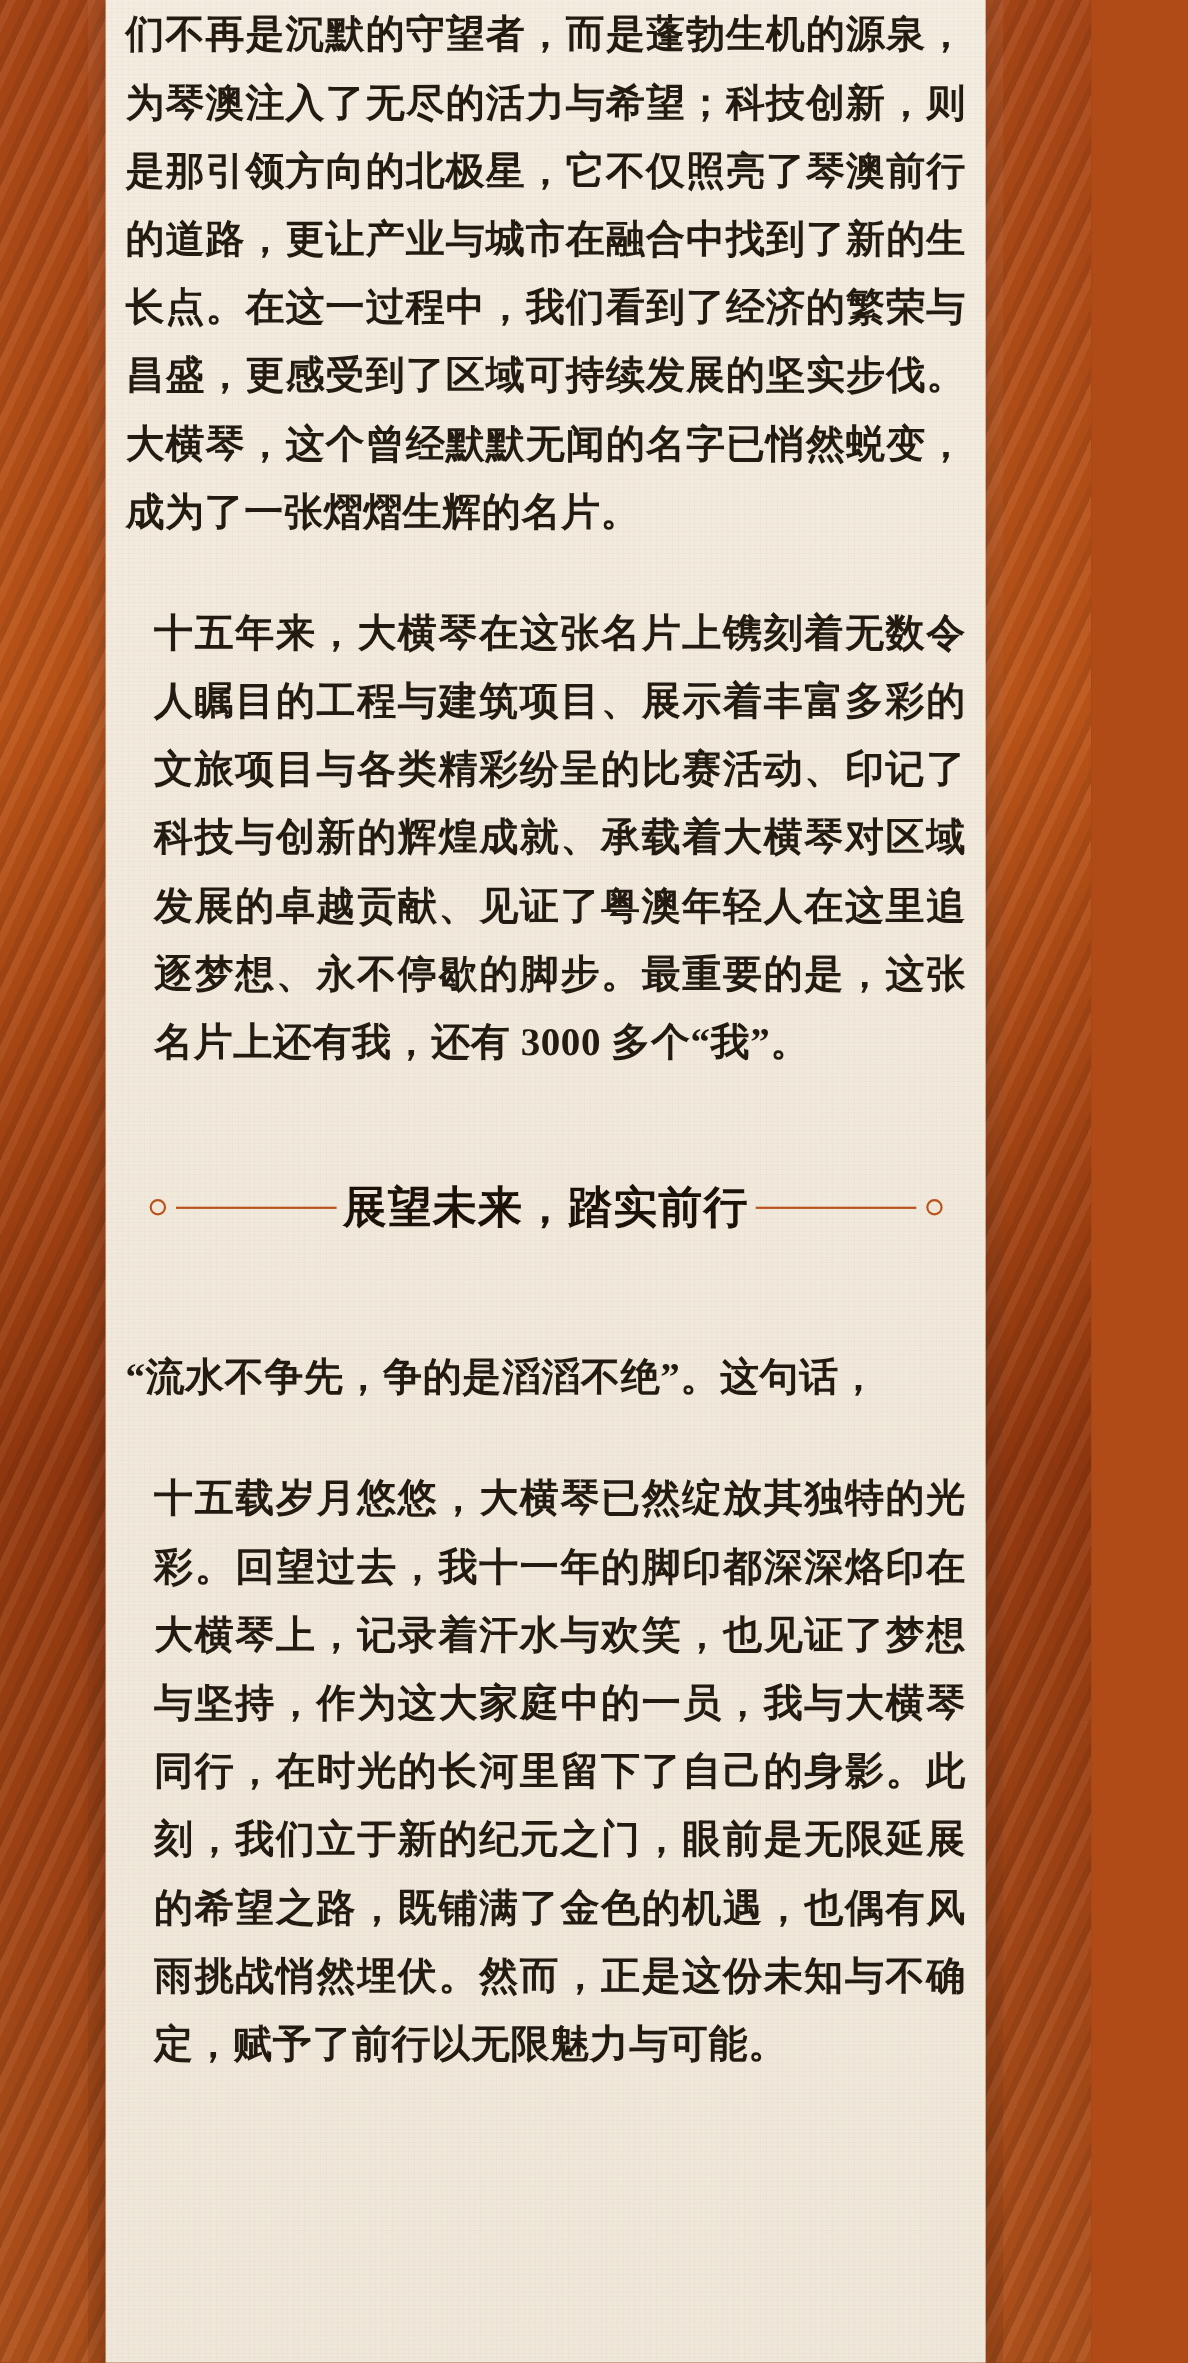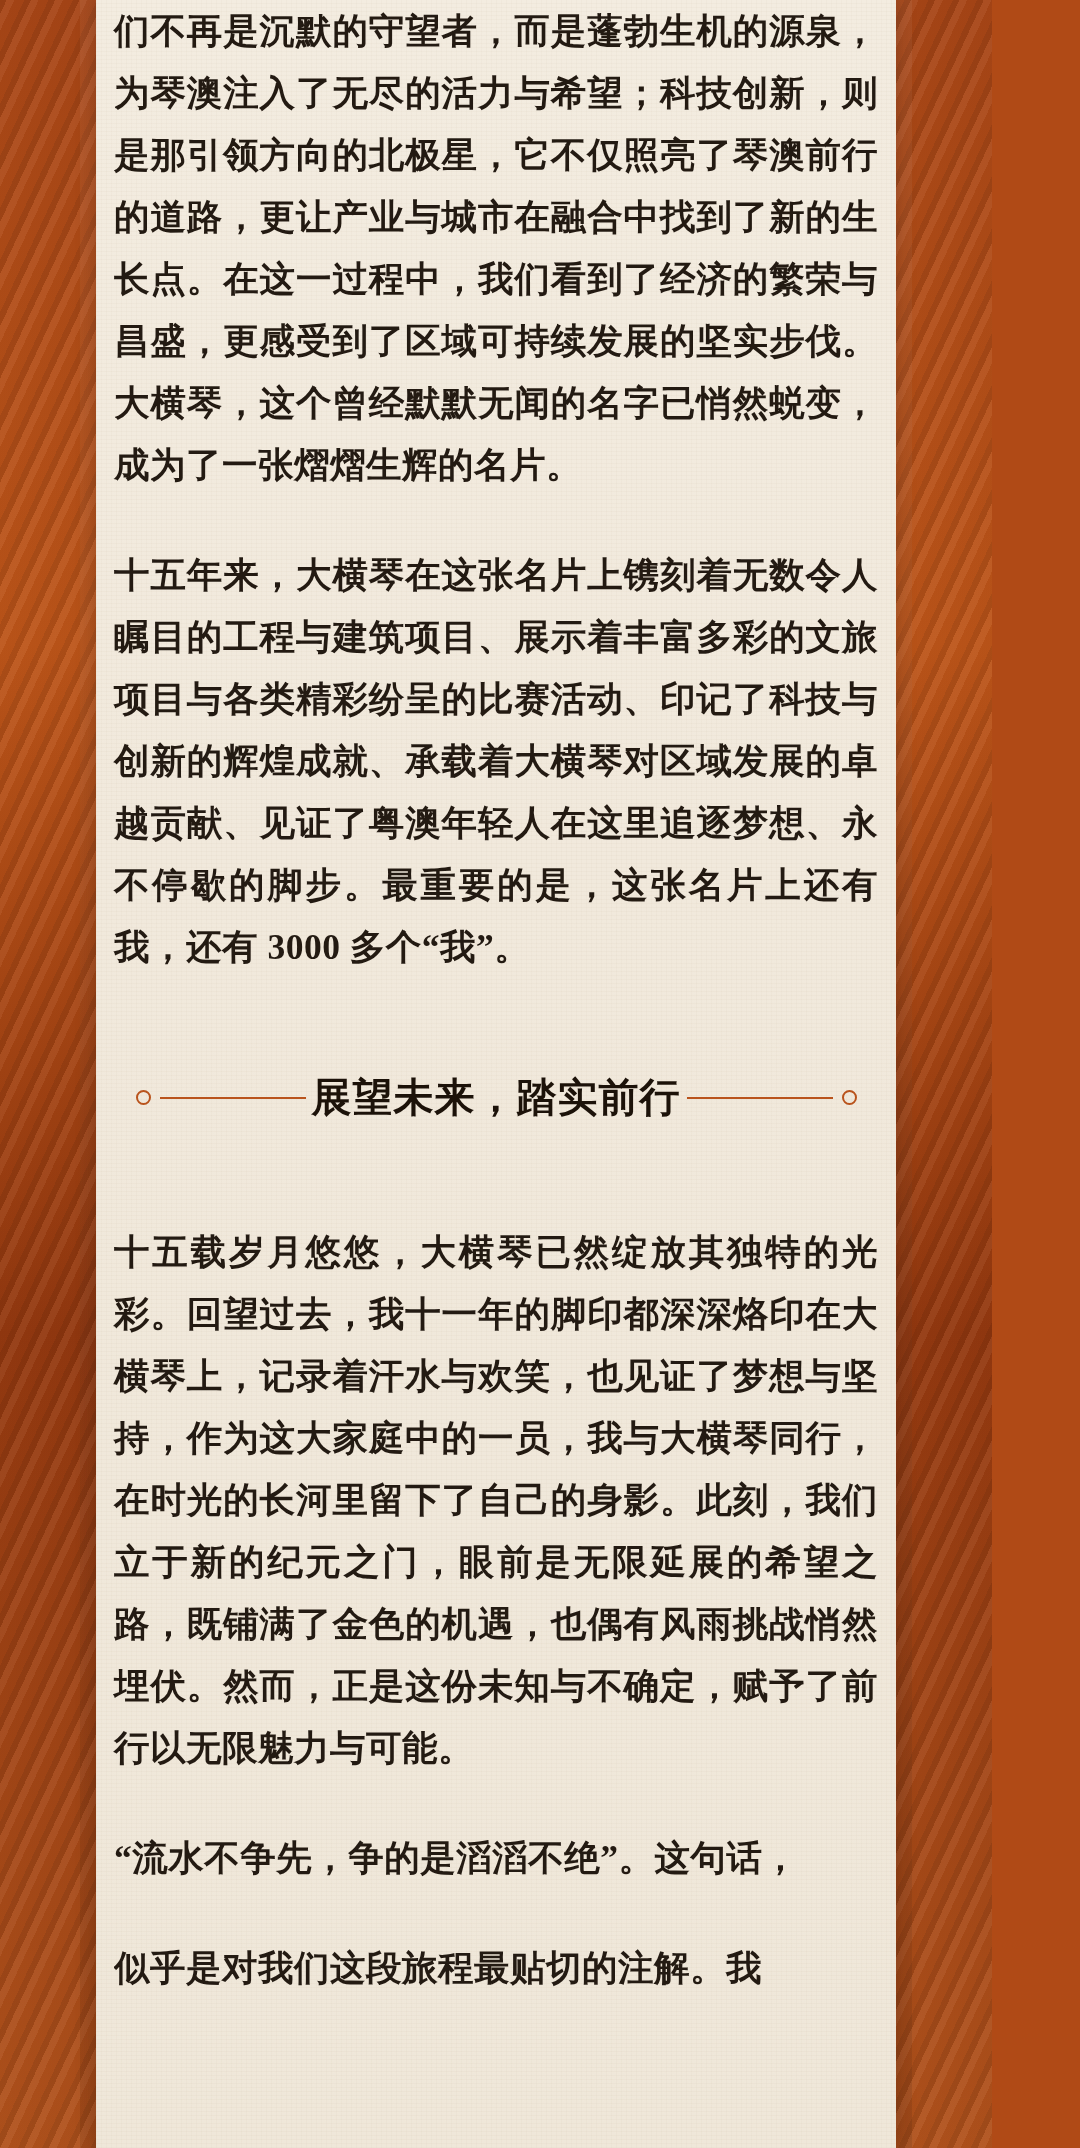--- a/index.html
+++ b/index.html
@@ -87,20 +87,21 @@
     line-height: 62px;
     letter-spacing: 0.5px;
     text-align: justify;
     text-justify: inter-character;
     font-family: "Liberation Serif", "DejaVu Serif", serif;
     font-weight: 600;
   }
 
   p.para + p.para {
     margin-top: 48px;
+    margin-left: 26px;
   }
 
   
   .section-head {
     display: flex;
     align-items: center;
     justify-content: center;
     gap: 6px;
     margin: 92px 0 96px 0;
   }
@@ -162,21 +163,20 @@
           <span class="dot"></span>
           <span class="rule"></span>
         </div>
         <span class="section-title">展望未来，踏实前行</span>
         <div class="rule-wrap right">
           <span class="dot"></span>
           <span class="rule"></span>
         </div>
       </div>
 
+      <p class="para">“流水不争先，争的是滔滔不绝”。这句话，</p>
+
       <p class="para">十五载岁月悠悠，大横琴已然绽放其独特的光彩。回望过去，我十一年的脚印都深深烙印在大横琴上，记录着汗水与欢笑，也见证了梦想与坚持，作为这大家庭中的一员，我与大横琴同行，在时光的长河里留下了自己的身影。此刻，我们立于新的纪元之门，眼前是无限延展的希望之路，既铺满了金色的机遇，也偶有风雨挑战悄然埋伏。然而，正是这份未知与不确定，赋予了前行以无限魅力与可能。</p>
 
-      <p class="para">“流水不争先，争的是滔滔不绝”。这句话，</p>
-
-      <p class="para clip-bottom">似乎是对我们这段旅程最贴切的注解。我</p>
 
     </div>
   </div>
 </div>
 
 </body></html>

